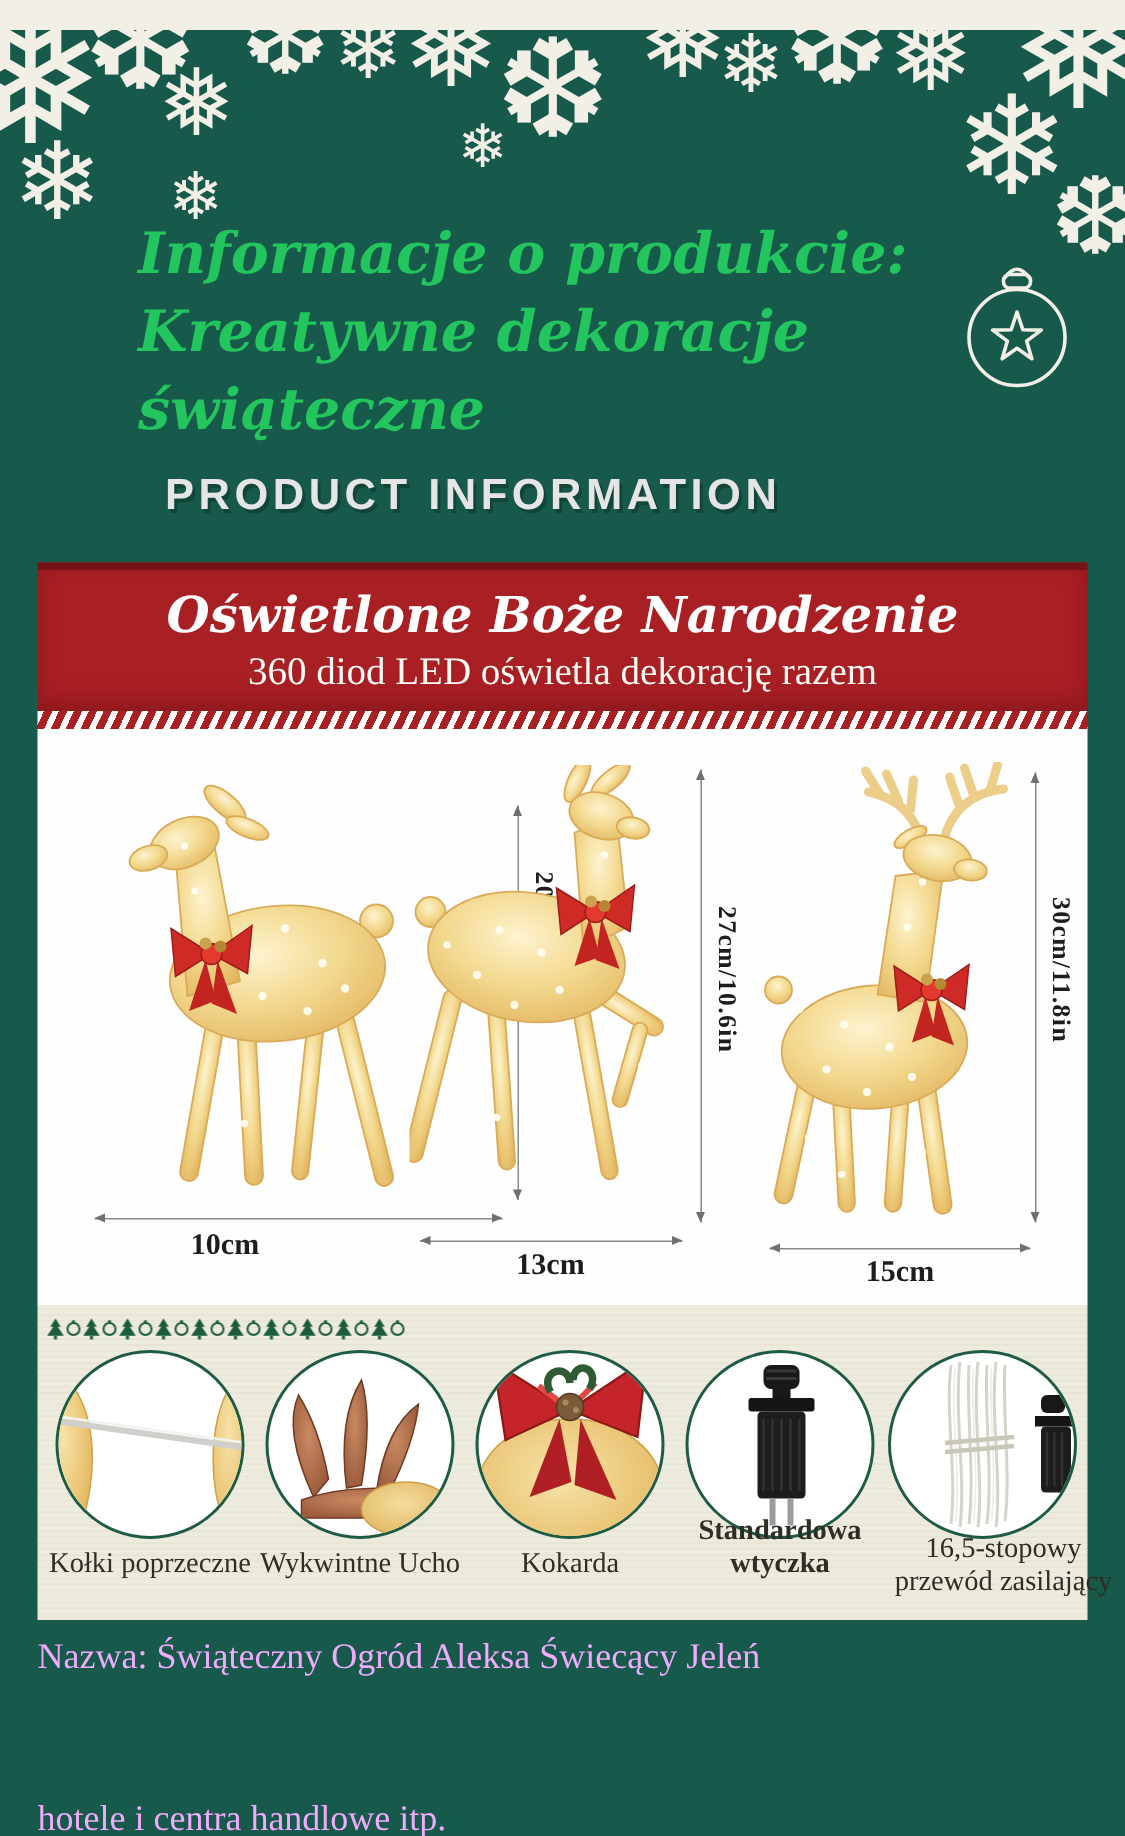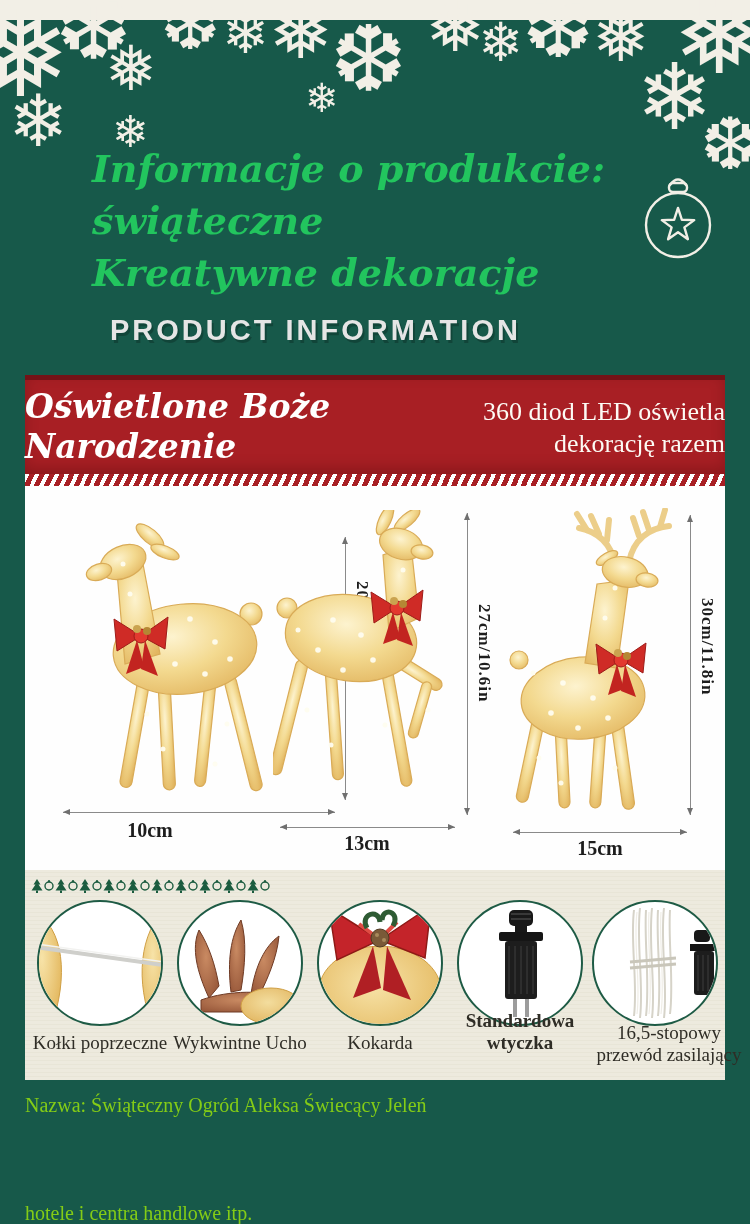--- a/index.html
+++ b/index.html
@@ -21,21 +21,21 @@
   .subheading{
     position:absolute;left:110px;top:314px;
     font-family:"Liberation Sans", sans-serif;font-weight:800;
     font-size:29px;letter-spacing:3px;color:#e5e5e5;
     text-shadow:2px 3px 0 rgba(0,0,0,0.22);
   }
   
   .banner{
     position:absolute;left:25px;top:375px;width:700px;height:99px;
     background:#a81f24;border-top:5px solid #741217;box-sizing:border-box;
-    display:flex;flex-direction:row;align-items:center;justify-content:center;
+    display:flex;flex-direction:column;align-items:center;justify-content:center;
     box-shadow:inset 0 -6px 14px rgba(60,0,0,.25);
   }
   .banner-title{
     font-family:"DejaVu Serif", serif;font-style:italic;font-weight:bold;
     font-size:33px;color:#ffffff;line-height:40px;
   }
   .banner-sub{
     font-family:"Liberation Serif", serif;font-size:26px;color:#fdfbf5;line-height:32px;margin-top:2px;text-align:right;
   }
   .banner-stripe{
@@ -71,22 +71,22 @@
   .feature-circle{
     position:absolute;top:30px;width:126px;height:126px;border-radius:50%;
     border:2px solid #1e5b45;overflow:hidden;background:#ffffff;box-sizing:border-box;
   }
   .feature-label{
     position:absolute;top:162px;font-family:"Liberation Serif", serif;
     font-size:19px;line-height:22px;color:#2f2d26;text-align:center;
   }
   
   .footer-line{
-    position:absolute;left:25px;color:#84cc16;
-    font-family:"Liberation Serif", serif;font-size:20px;line-height:38px;
+    position:absolute;left:25px;color:#f0abfc;
+    font-family:"Liberation Serif", serif;font-size:24px;line-height:38px;
   }
 </style>
 </head>
 <body>
 
 <div class="canvas">
 
   <div class="topbar"></div>
   <span class="sf" style="left:-30px;top:-5px;font-size:120px;">❅</span>
   <span class="sf" style="left:55px;top:-18px;font-size:92px;">❆</span>
@@ -101,22 +101,22 @@
   <span class="sf" style="left:425px;top:-10px;font-size:72px;">❅</span>
   <span class="sf" style="left:478px;top:16px;font-size:54px;">❄</span>
   <span class="sf" style="left:522px;top:-16px;font-size:86px;">❆</span>
   <span class="sf" style="left:592px;top:4px;font-size:68px;">❅</span>
   <span class="sf" style="left:636px;top:52px;font-size:92px;">❄</span>
   <span class="sf" style="left:672px;top:-22px;font-size:112px;">❅</span>
   <span class="sf" style="left:700px;top:108px;font-size:72px;">❆</span>
 
   <div class="title">
     <div>Informacje o produkcie:</div>
+    <div>Kreatywne dekoracje</div>
     <div>świąteczne</div>
-    <div>Kreatywne dekoracje</div>
   </div>
 
   <svg class="ornament" width="76" height="96" viewBox="0 0 76 96">
     <g fill="none" stroke="#f2efe6" stroke-width="2.4" stroke-linejoin="round" stroke-linecap="round">
       <path d="M30,15 Q38,4 46,15"></path>
       <rect x="29" y="13" width="18" height="9" rx="4"></rect>
       <circle cx="38" cy="55" r="32"></circle>
       <polygon points="38,38 41.9,49.8 54.2,50.1 44.4,57.4 47.9,69.2 38,62.2 28.1,69.2 31.6,57.4 21.8,50.1 34.1,49.8"></polygon>
     </g>
   </svg>

